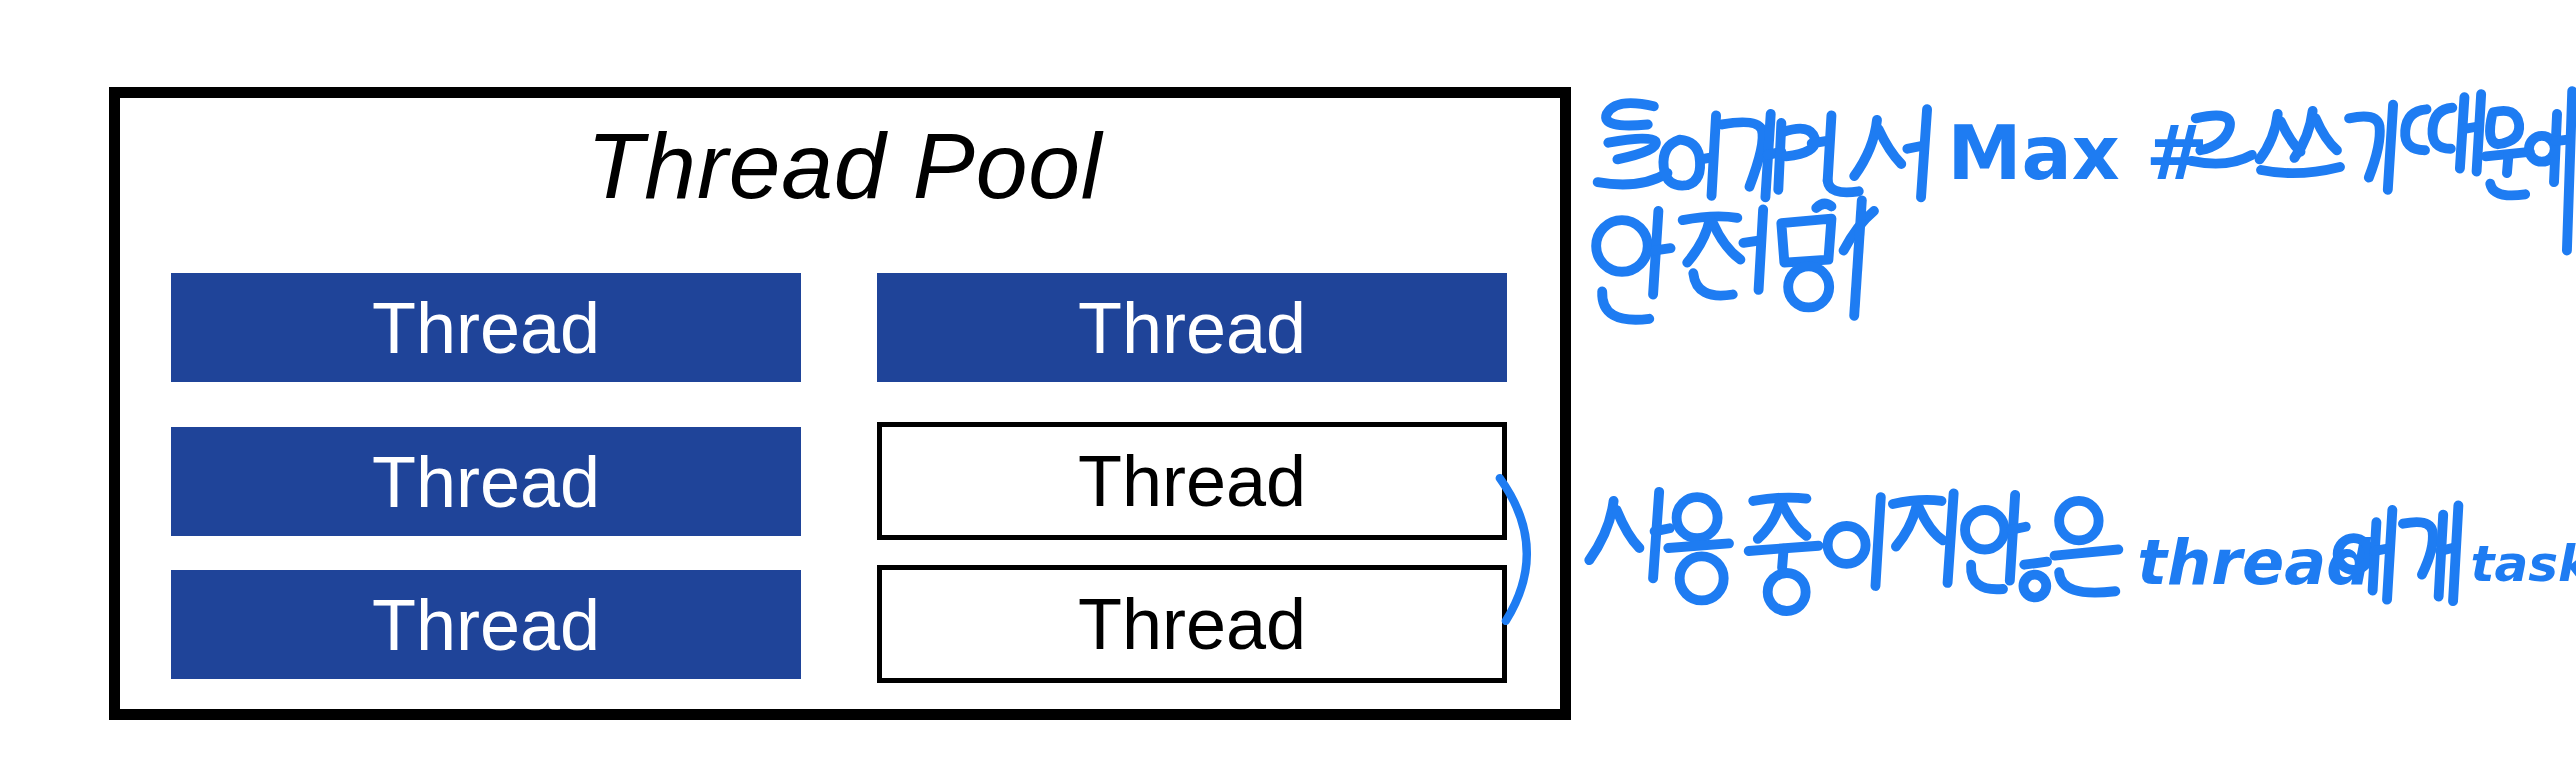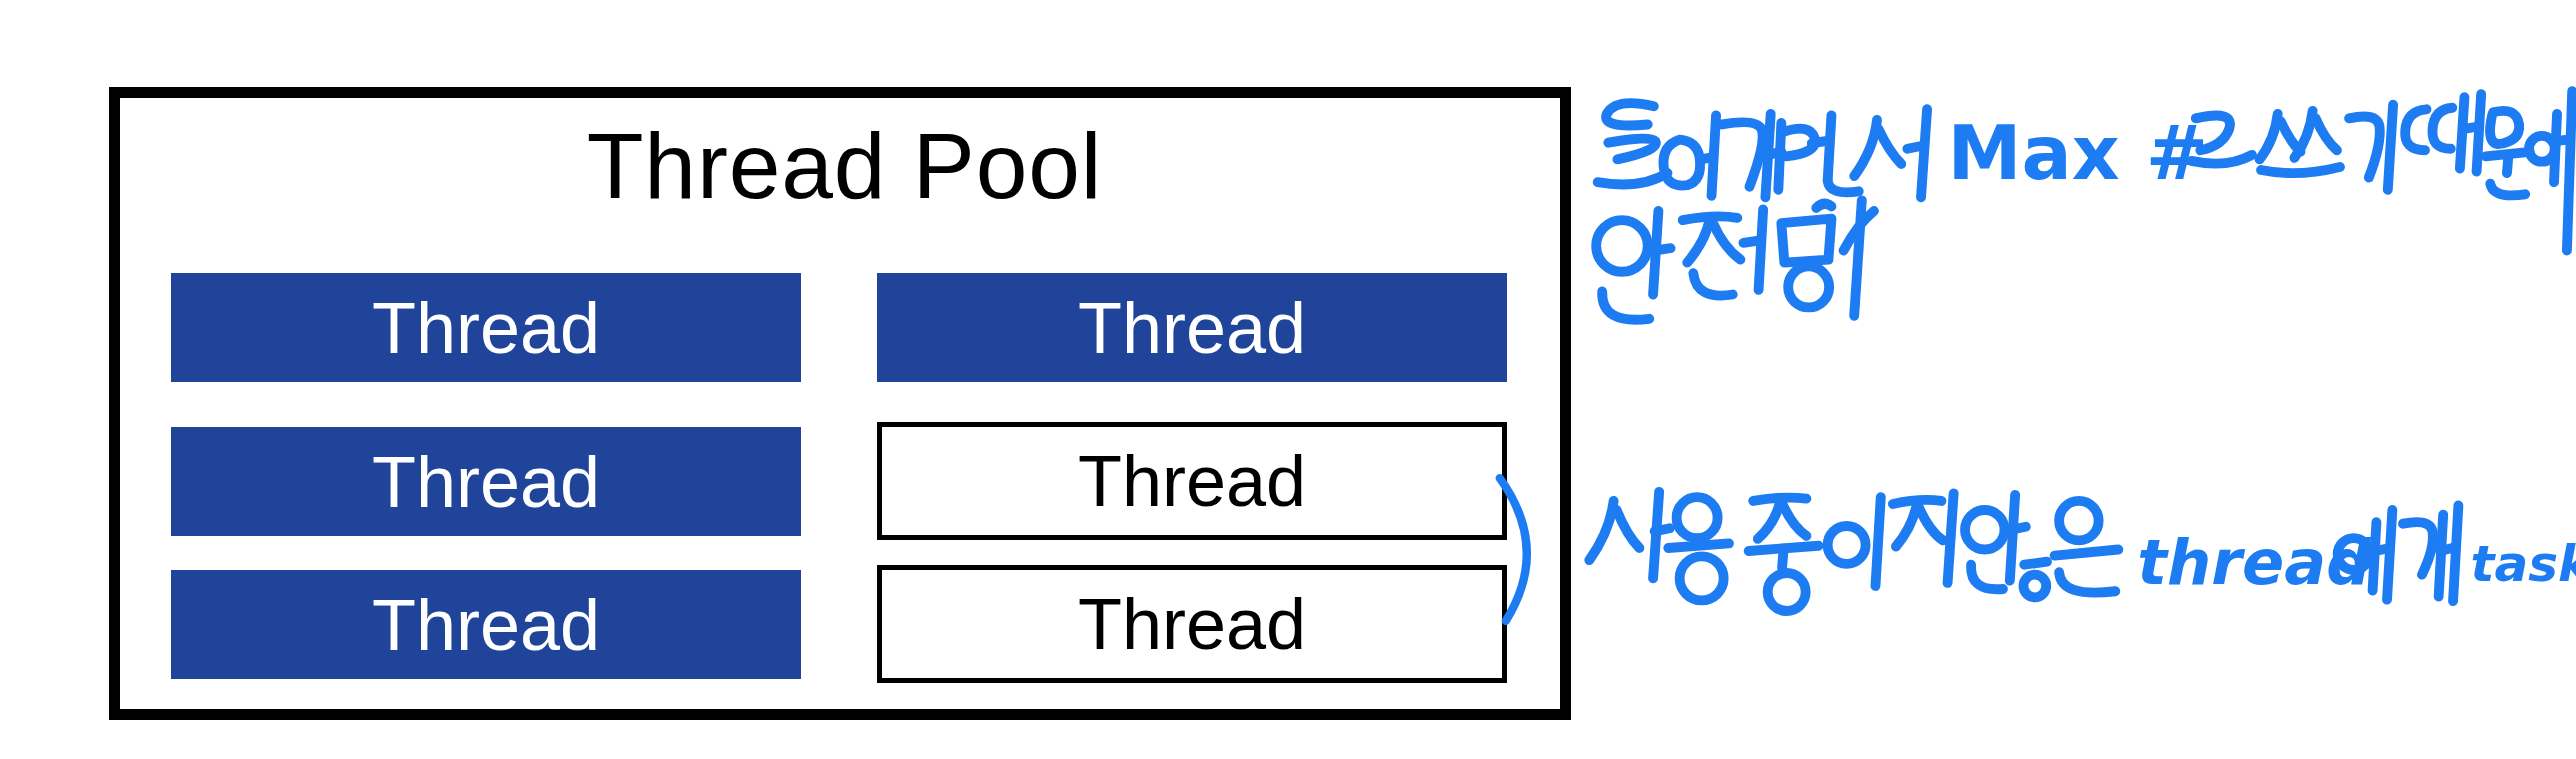--- a/index.html
+++ b/index.html
@@ -5,21 +5,21 @@
   html,body{margin:0;padding:0;background:#ffffff;}
   .stage{position:relative;width:2576px;height:759px;background:#ffffff;
          font-family:"Liberation Sans",sans-serif;overflow:hidden;}
 
   
   .pool-box{position:absolute;left:109px;top:87px;width:1462px;height:633px;
             border:11.4px solid #000;box-sizing:border-box;background:#fff;}
 
   .pool-title{position:absolute;left:119px;top:111px;width:1451px;
               text-align:center;font-size:93px;line-height:1.2;color:#000;
-              letter-spacing:0.8px;}
+              letter-spacing:0.8px;font-style:italic;}
 
   .thread-box{position:absolute;display:flex;align-items:center;justify-content:center;
               font-size:72px;box-sizing:border-box;}
   .thread-box.active{background:#1F4499;color:#ffffff;}
   .thread-box.idle{background:#ffffff;color:#000000;border:5.3px solid #000;}
 
   .col-l{left:171px;width:630px;}
   .col-r{left:877px;width:630px;}
   .row1{top:273px;height:109px;}
   .row2{top:427px;height:109px;}

